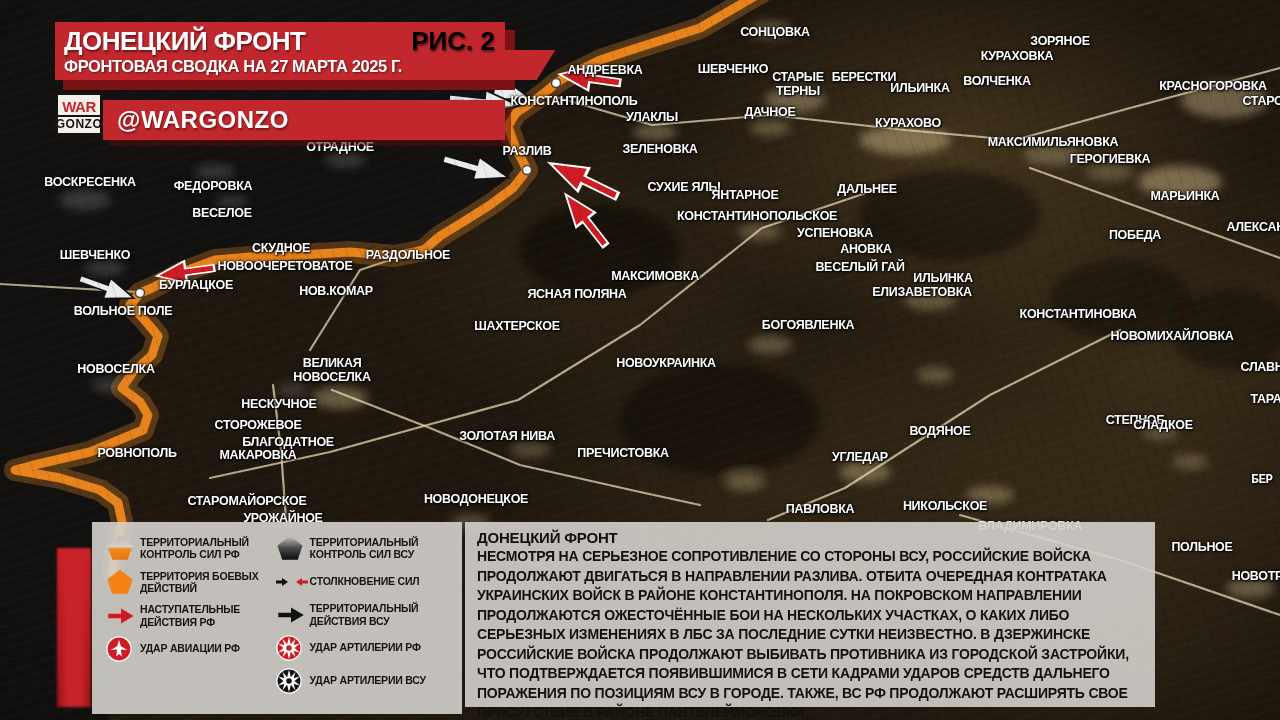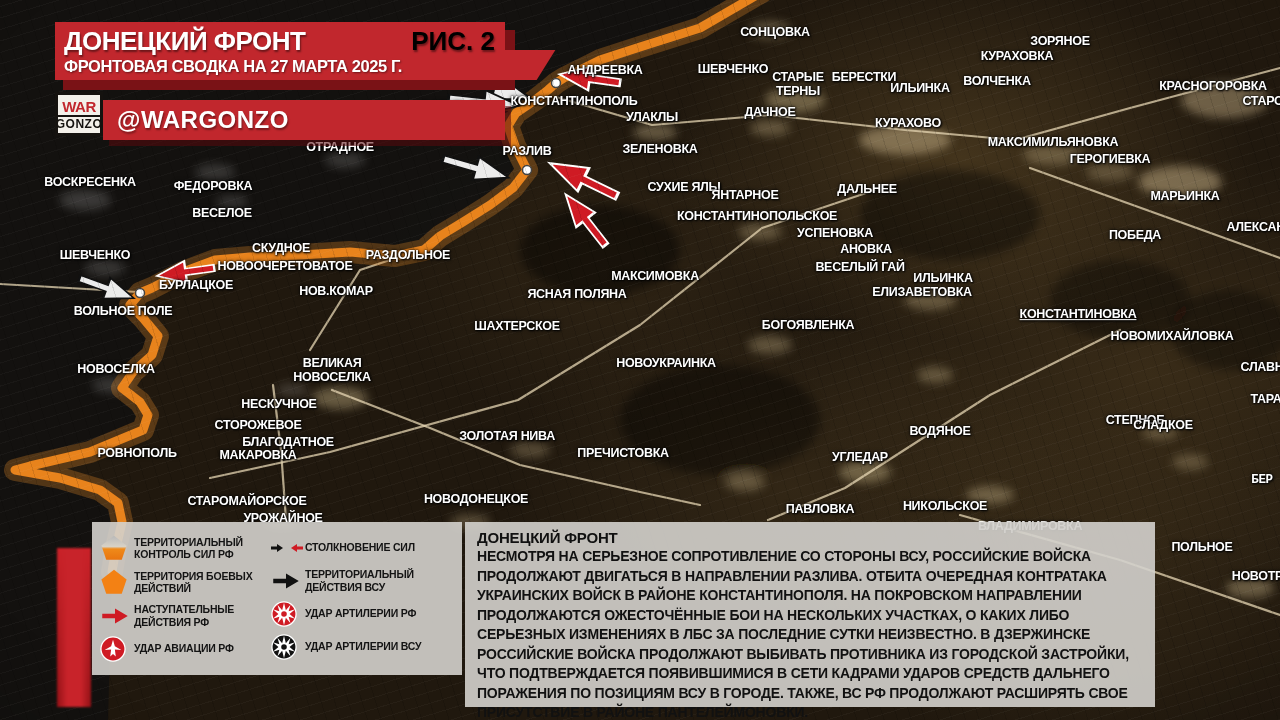--- a/index.html
+++ b/index.html
@@ -40,21 +40,21 @@
   .logo .gonzo{color:#15120f;font-weight:bold;font-size:12px;line-height:12px;letter-spacing:.5px;border-top:2px solid #15120f;margin-top:1px;padding-top:1px;}
   .banner{position:absolute;left:103px;top:94px;width:402px;height:40px;background:#c1272d;z-index:19;
           box-shadow:6px 6px 0 rgba(90,10,12,.55);display:flex;align-items:center;margin-top:6px;}
   .banner .handle{color:#fff;font-weight:bold;font-size:24px;margin-left:14px;letter-spacing:.5px;text-shadow:1px 2px 2px rgba(0,0,0,.4);}
   
   .red-bar{position:absolute;left:57px;top:548px;width:34px;height:159px;z-index:25;filter:blur(1px);
     background:linear-gradient(90deg, rgba(150,18,22,.15), #c8232a 30%, #c8232a 70%, rgba(150,18,22,.15)),
                linear-gradient(180deg,#d3242b,#8f1015);}
   
   .panel{position:absolute;z-index:30;background:rgba(212,210,205,.9);box-sizing:border-box;}
-  .legend-panel{left:92px;top:522px;width:370px;height:153px;padding:12px 8px 6px 8px;display:flex;gap:6px;}
+  .legend-panel{left:92px;top:522px;width:370px;height:192px;padding:12px 8px 6px 14px;display:flex;gap:6px;}
   .lg-col{display:flex;flex-direction:column;}
   .lg-col.left{width:165px;}
   .lg-col.right{width:180px;}
   .lg-row{display:flex;align-items:center;margin-bottom:6px;min-height:27px;}
   .lg-ic{width:34px;min-width:34px;display:flex;align-items:center;justify-content:flex-start;}
   .lg-ic svg{display:block;}
   .lg-tx{font-size:10.5px;font-weight:bold;color:#141414;line-height:1.18;letter-spacing:-.2px;}
   .report-panel{left:465px;top:522px;width:690px;height:185px;padding:7px 12px;}
   .report-title{font-size:15px;font-weight:bold;color:#111;letter-spacing:-.2px;margin-bottom:1px;}
   .report-body{font-size:14px;font-weight:bold;color:#111;line-height:19.5px;letter-spacing:-.2px;text-align:left;}
@@ -188,21 +188,21 @@
       <div class="map-label" style="left: 222px; top: 214px;">ВЕСЕЛОЕ</div>
       <div class="map-label" style="left: 684px; top: 188px;">СУХИЕ ЯЛЫ</div>
       <div class="map-label" style="left: 745px; top: 196px;">ЯНТАРНОЕ</div>
       <div class="map-label" style="left: 867px; top: 190px;">ДАЛЬНЕЕ</div>
       <div class="map-label" style="left: 757px; top: 217px;">КОНСТАНТИНОПОЛЬСКОЕ</div>
       <div class="map-label" style="left: 835px; top: 234px;">УСПЕНОВКА</div>
       <div class="map-label" style="left: 866px; top: 250px;">АНОВКА</div>
       <div class="map-label" style="left: 860px; top: 268px;">ВЕСЕЛЫЙ ГАЙ</div>
       <div class="map-label" style="left: 943px; top: 279px;">ИЛЬИНКА</div>
       <div class="map-label" style="left: 922px; top: 293px;">ЕЛИЗАВЕТОВКА</div>
-      <div class="map-label" style="left: 1078px; top: 315px; text-decoration: underline;">КОНСТАНТИНОВКА</div>
+      <div class="map-label" style="left: 1078px; top: 315px;">КОНСТАНТИНОВКА</div>
       <div class="map-label" style="left: 1172px; top: 337px;">НОВОМИХАЙЛОВКА</div>
       <div class="map-label" style="left: 281px; top: 249px;">СКУДНОЕ</div>
       <div class="map-label" style="left: 285px; top: 267px;">НОВООЧЕРЕТОВАТОЕ</div>
       <div class="map-label" style="left: 408px; top: 256px;">РАЗДОЛЬНОЕ</div>
       <div class="map-label" style="left: 336px; top: 292px;">НОВ.КОМАР</div>
       <div class="map-label" style="left: 95px; top: 256px;">ШЕВЧЕНКО</div>
       <div class="map-label" style="left: 196px; top: 286px;">БУРЛАЦКОЕ</div>
       <div class="map-label" style="left: 123px; top: 312px;">ВОЛЬНОЕ ПОЛЕ</div>
       <div class="map-label" style="left: 116px; top: 370px;">НОВОСЕЛКА</div>
       <div class="map-label" style="left: 655px; top: 277px;">МАКСИМОВКА</div>
@@ -293,20 +293,35 @@
               <circle cx="14" cy="14" r="13" fill="#cf1b24" stroke="#fff" stroke-width="1.4"></circle>
               <path d="M14,4 L16,11 L23,15 L16,14.5 L17,22 L14,19.5 L11,22 L12,14.5 L5,15 L12,11 Z" fill="#fff"></path>
             </svg>
           </span>
           <span class="lg-tx">УДАР АВИАЦИИ РФ</span>
         </div>
       </div>
     <div class="lg-col right">
         <div class="lg-row">
           <span class="lg-ic">
+            <svg width="28" height="28" viewBox="0 0 30 30">
+              <defs>
+                <linearGradient id="gvs" x1="0" y1="0" x2="0" y2="1">
+                  <stop offset="0" stop-color="#c9c9c9"></stop>
+                  <stop offset="0.5" stop-color="#4a4a4a"></stop>
+                  <stop offset="1" stop-color="#0d0d0d"></stop>
+                </linearGradient>
+              </defs>
+              <polygon points="15,2 28.5,12.2 23.3,27.5 6.7,27.5 1.5,12.2" fill="url(#gvs)"></polygon>
+            </svg>
+          </span>
+          <span class="lg-tx">ТЕРРИТОРИАЛЬНЫЙ КОНТРОЛЬ СИЛ ВСУ</span>
+        </div>
+        <div class="lg-row">
+          <span class="lg-ic">
             <svg width="32" height="14" viewBox="0 0 64 24">
               <path d="M0,9 L12,9 L12,4 L24,12 L12,20 L12,15 L0,15 Z" fill="#111"></path>
               <path d="M64,9 L52,9 L52,4 L40,12 L52,20 L52,15 L64,15 Z" fill="#cf1b24"></path>
             </svg>
           </span>
           <span class="lg-tx">СТОЛКНОВЕНИЕ СИЛ</span>
         </div>
         <div class="lg-row">
           <span class="lg-ic">
             <svg width="30" height="18" viewBox="0 0 34 24">

